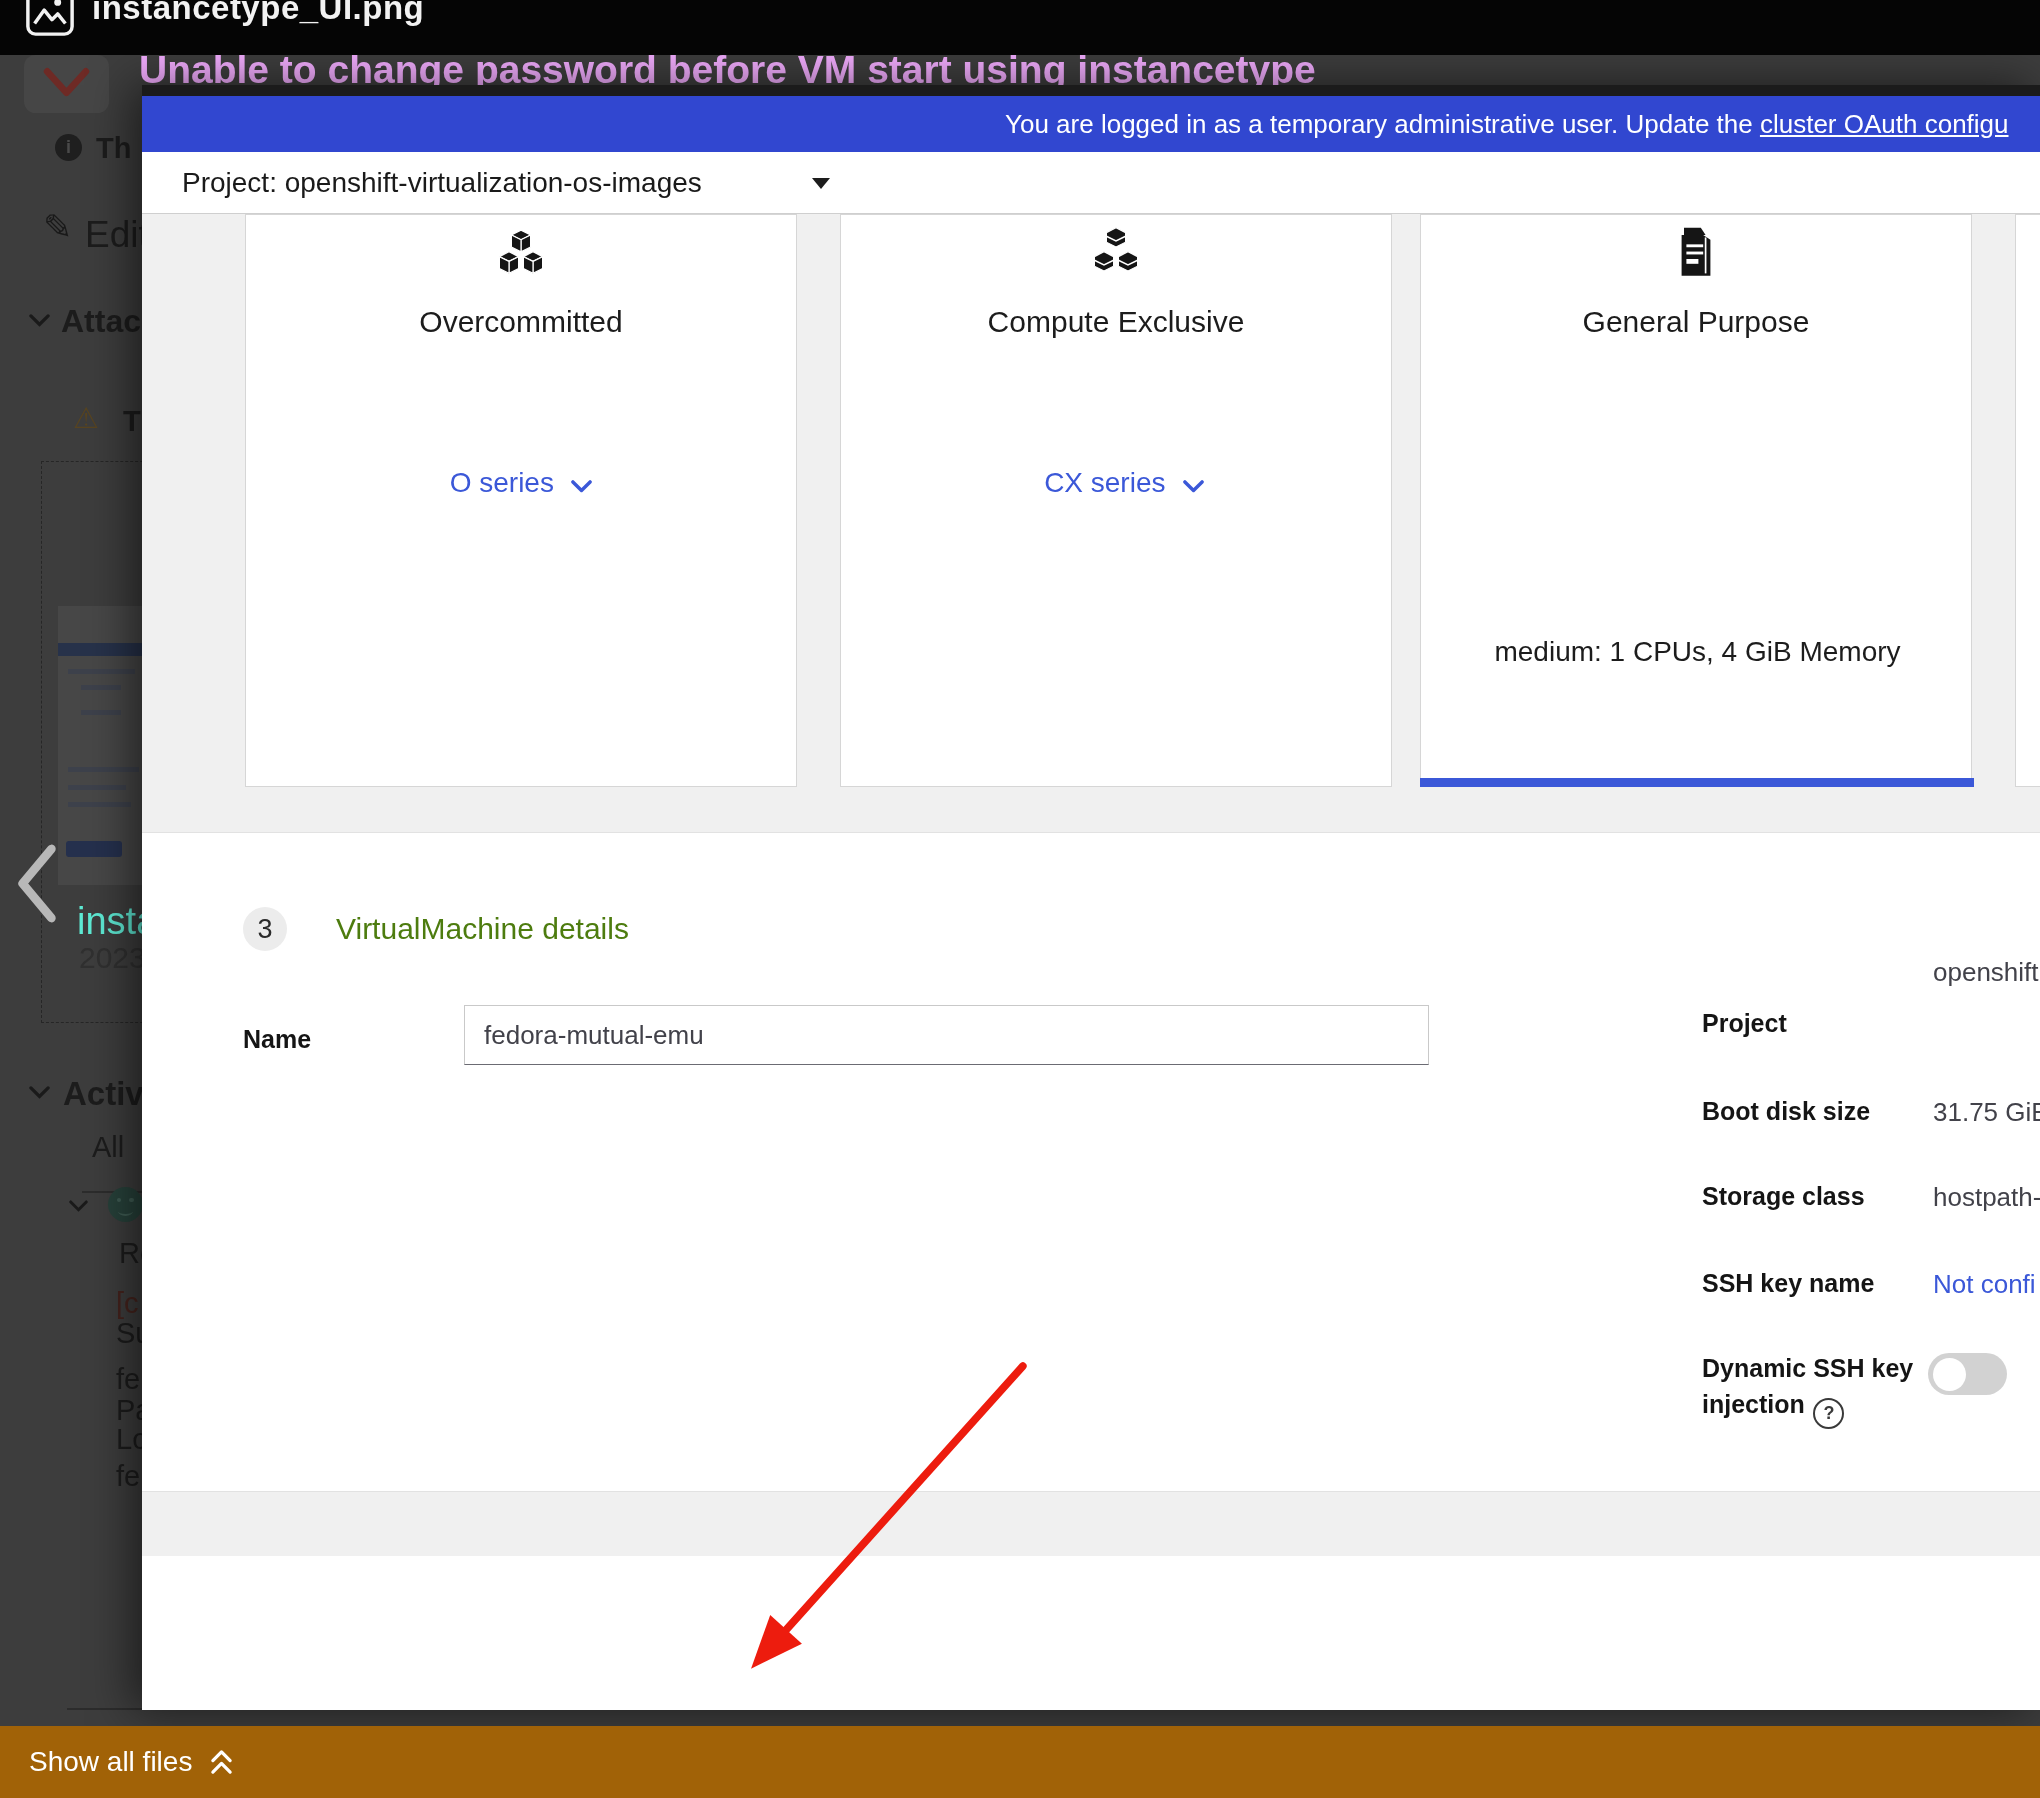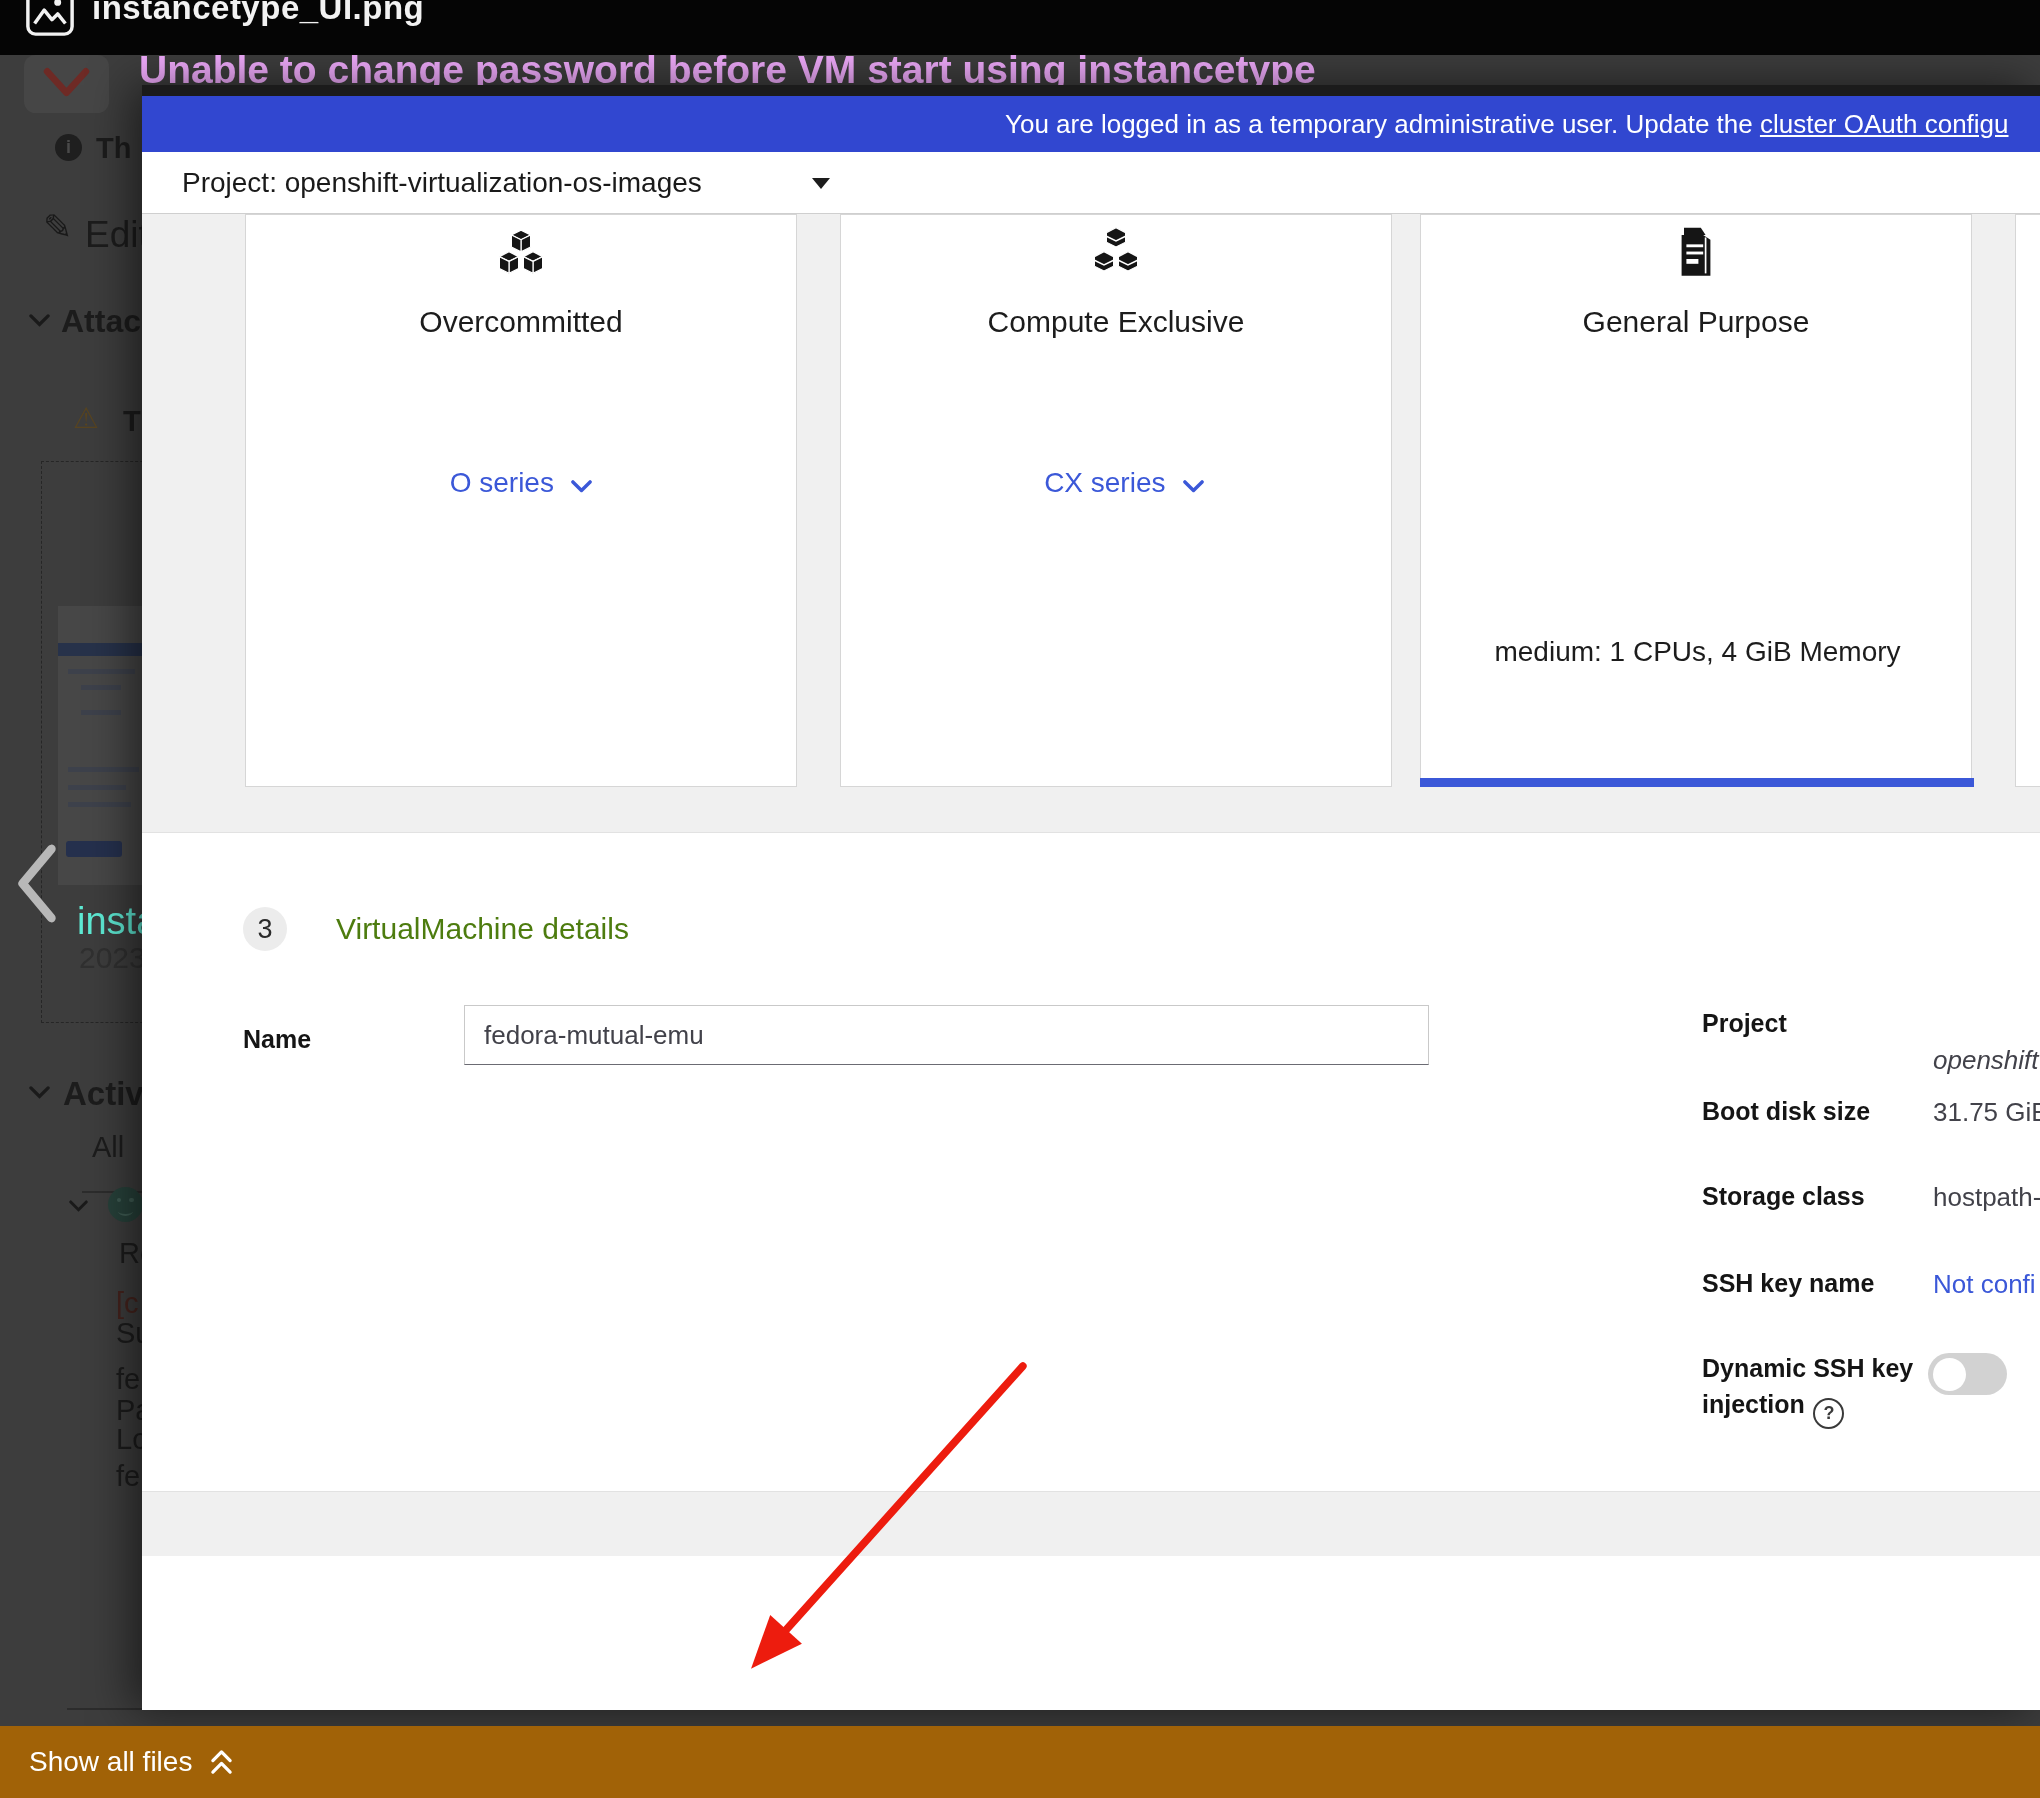--- a/index.html
+++ b/index.html
@@ -234,21 +234,21 @@
     <div id="details-panel" class="abs">
       <div class="abs step-circle">3</div>
       <div class="abs panel-heading">VirtualMachine details</div>
 
       <div class="abs f-label" style="left:101px;top:192px;">Name</div>
       <input id="name-input" class="abs" type="text" value="fedora-mutual-emu" style="">
 
     </div>
 
     <div class="abs f-label" style="left:1560px;top:924px;">Project</div>
-    <div class="abs f-value" style="left:1791px;top:960px;font-style:italic;">openshift</div>
+    <div class="abs f-value" style="left:1791px;top:872px;">openshift</div>
 
     <div class="abs f-label" style="left:1560px;top:1012px;">Boot disk size</div>
     <div class="abs f-value" style="left:1791px;top:1012px;">31.75 GiB</div>
 
     <div class="abs f-label" style="left:1560px;top:1097px;">Storage class</div>
     <div class="abs f-value" style="left:1791px;top:1097px;">hostpath-</div>
 
     <div class="abs f-label" style="left:1560px;top:1184px;">SSH key name</div>
     <div class="abs f-value" style="left:1791px;top:1184px;color:#3b58d8;">Not confi</div>
 

